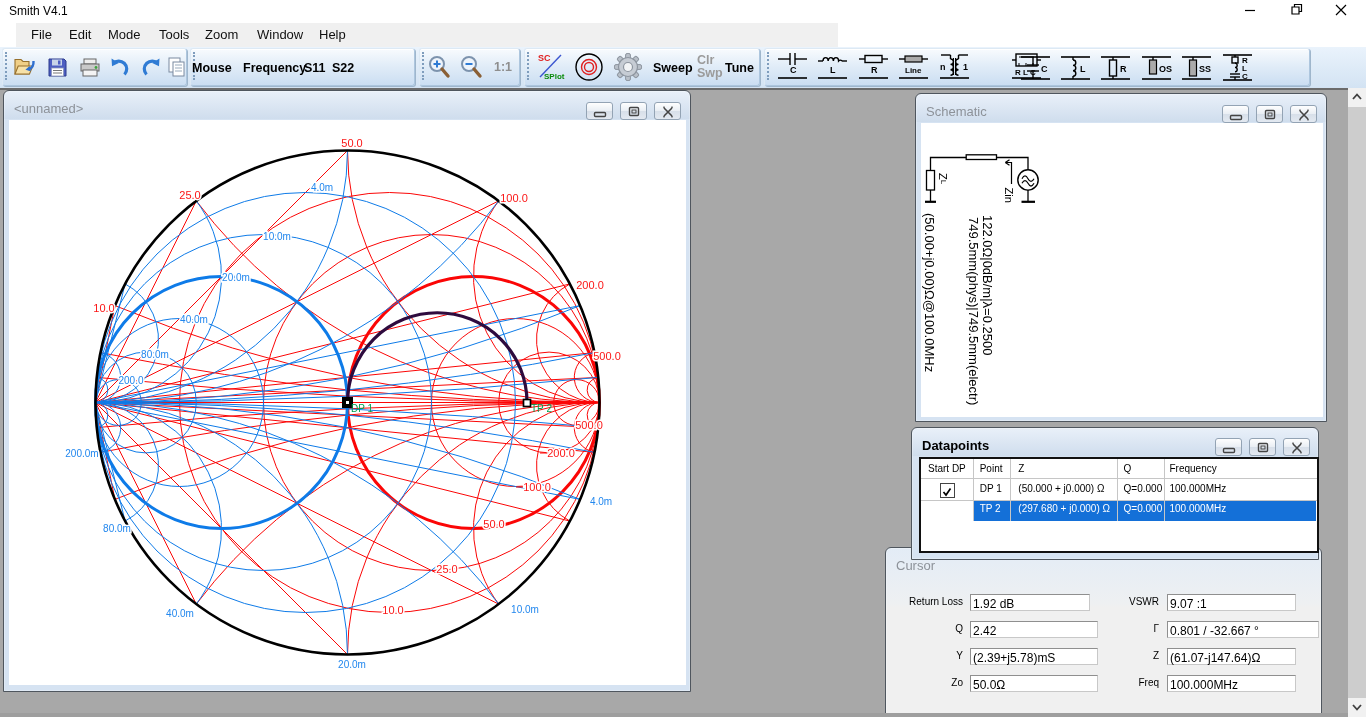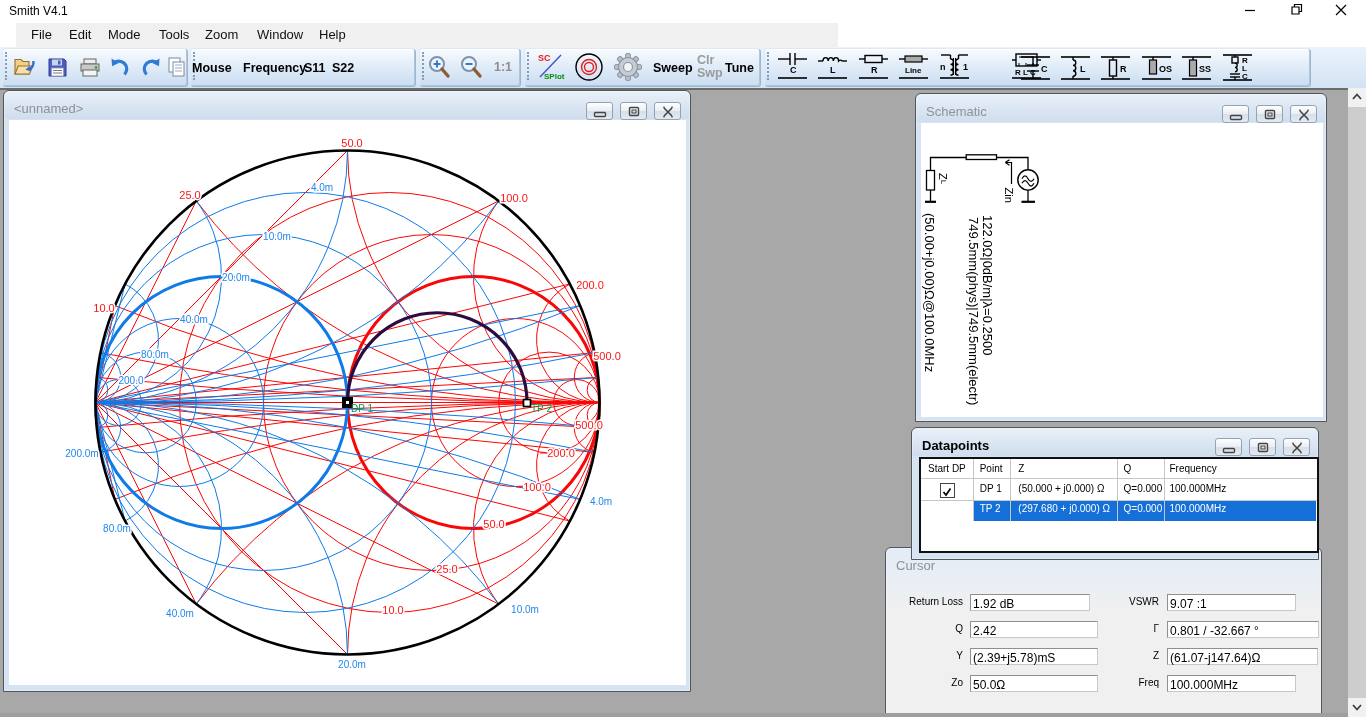--- a/index.html
+++ b/index.html
@@ -415,21 +415,21 @@
   <div class="ibox" style="left:970px;top:506px;width:120px;">1.92 dB</div>
   <div class="ibox" style="left:970px;top:533px;width:128px;">2.42</div>
   <div class="ibox" style="left:970px;top:560px;width:128px;">(2.39+j5.78)mS</div>
   <div class="ibox" style="left:970px;top:587px;width:128px;">50.0Ω</div>
   <div class="ilab" style="left:1079px;top:508px;width:80px;">VSWR</div>
   <div class="ilab" style="left:1079px;top:535px;width:80px;">Γ</div>
   <div class="ilab" style="left:1079px;top:562px;width:80px;">Z</div>
   <div class="ilab" style="left:1079px;top:589px;width:80px;">Freq</div>
   <div class="ibox" style="left:1167px;top:506px;width:129px;">9.07 :1</div>
   <div class="ibox" style="left:1167px;top:533px;width:152px;">0.801 / -32.667 °</div>
-  <div class="ibox" style="left:1167px;top:560px;width:151px;">(61.07-j147.64)Ω</div>
+  <div class="ibox" style="left:1167px;top:560px;width:129px;">(61.07-j147.64)Ω</div>
   <div class="ibox" style="left:1167px;top:587px;width:129px;">100.000MHz</div>
 
   <div class="win" style="left:911px;top:339px;width:408px;height:133px;">
     <div class="title" style="color:#000;font-weight:bold;">Datapoints</div>
     <div class="wbtn" style="left:303px;top:10px;"><svg width="26" height="18" viewBox="0 0 26 18">
           <rect x="7.5" y="9.5" width="11" height="4" rx="1" fill="none" stroke="#444" stroke-width="1.4"></rect>
         </svg></div>
 <div class="wbtn" style="left:337px;top:10px;"><svg width="26" height="18" viewBox="0 0 26 18">
           <rect x="8.5" y="4.5" width="9" height="8" rx="1" fill="none" stroke="#444" stroke-width="1.4"></rect>
           <rect x="11" y="7" width="4" height="3" fill="none" stroke="#444" stroke-width="1"></rect>

